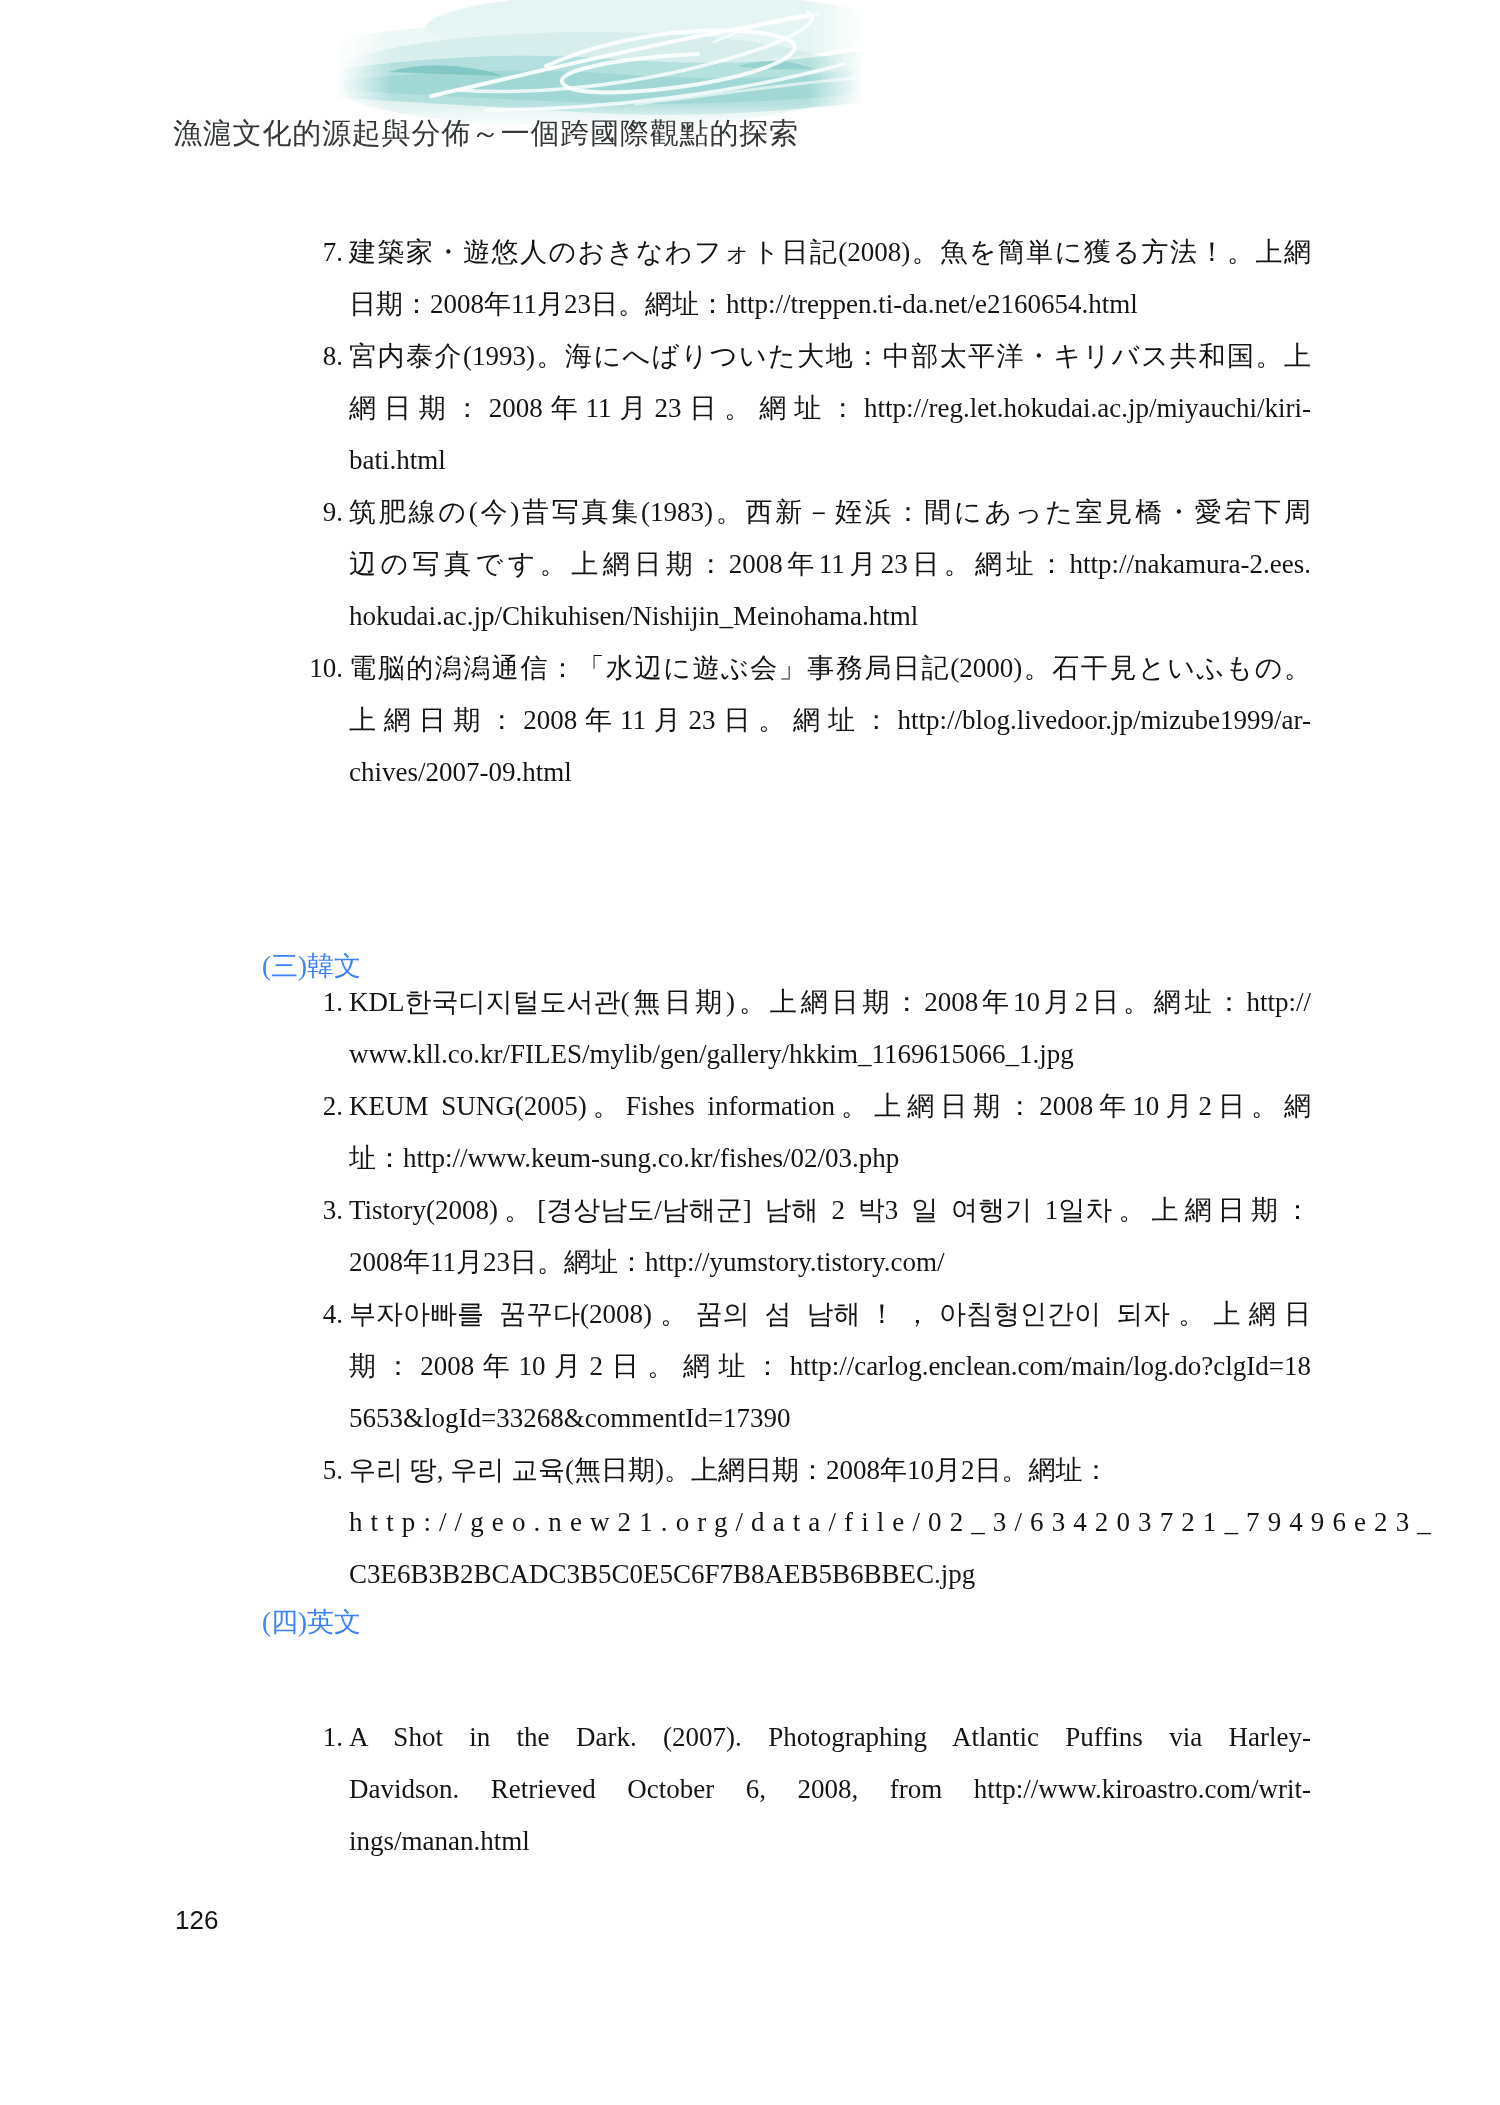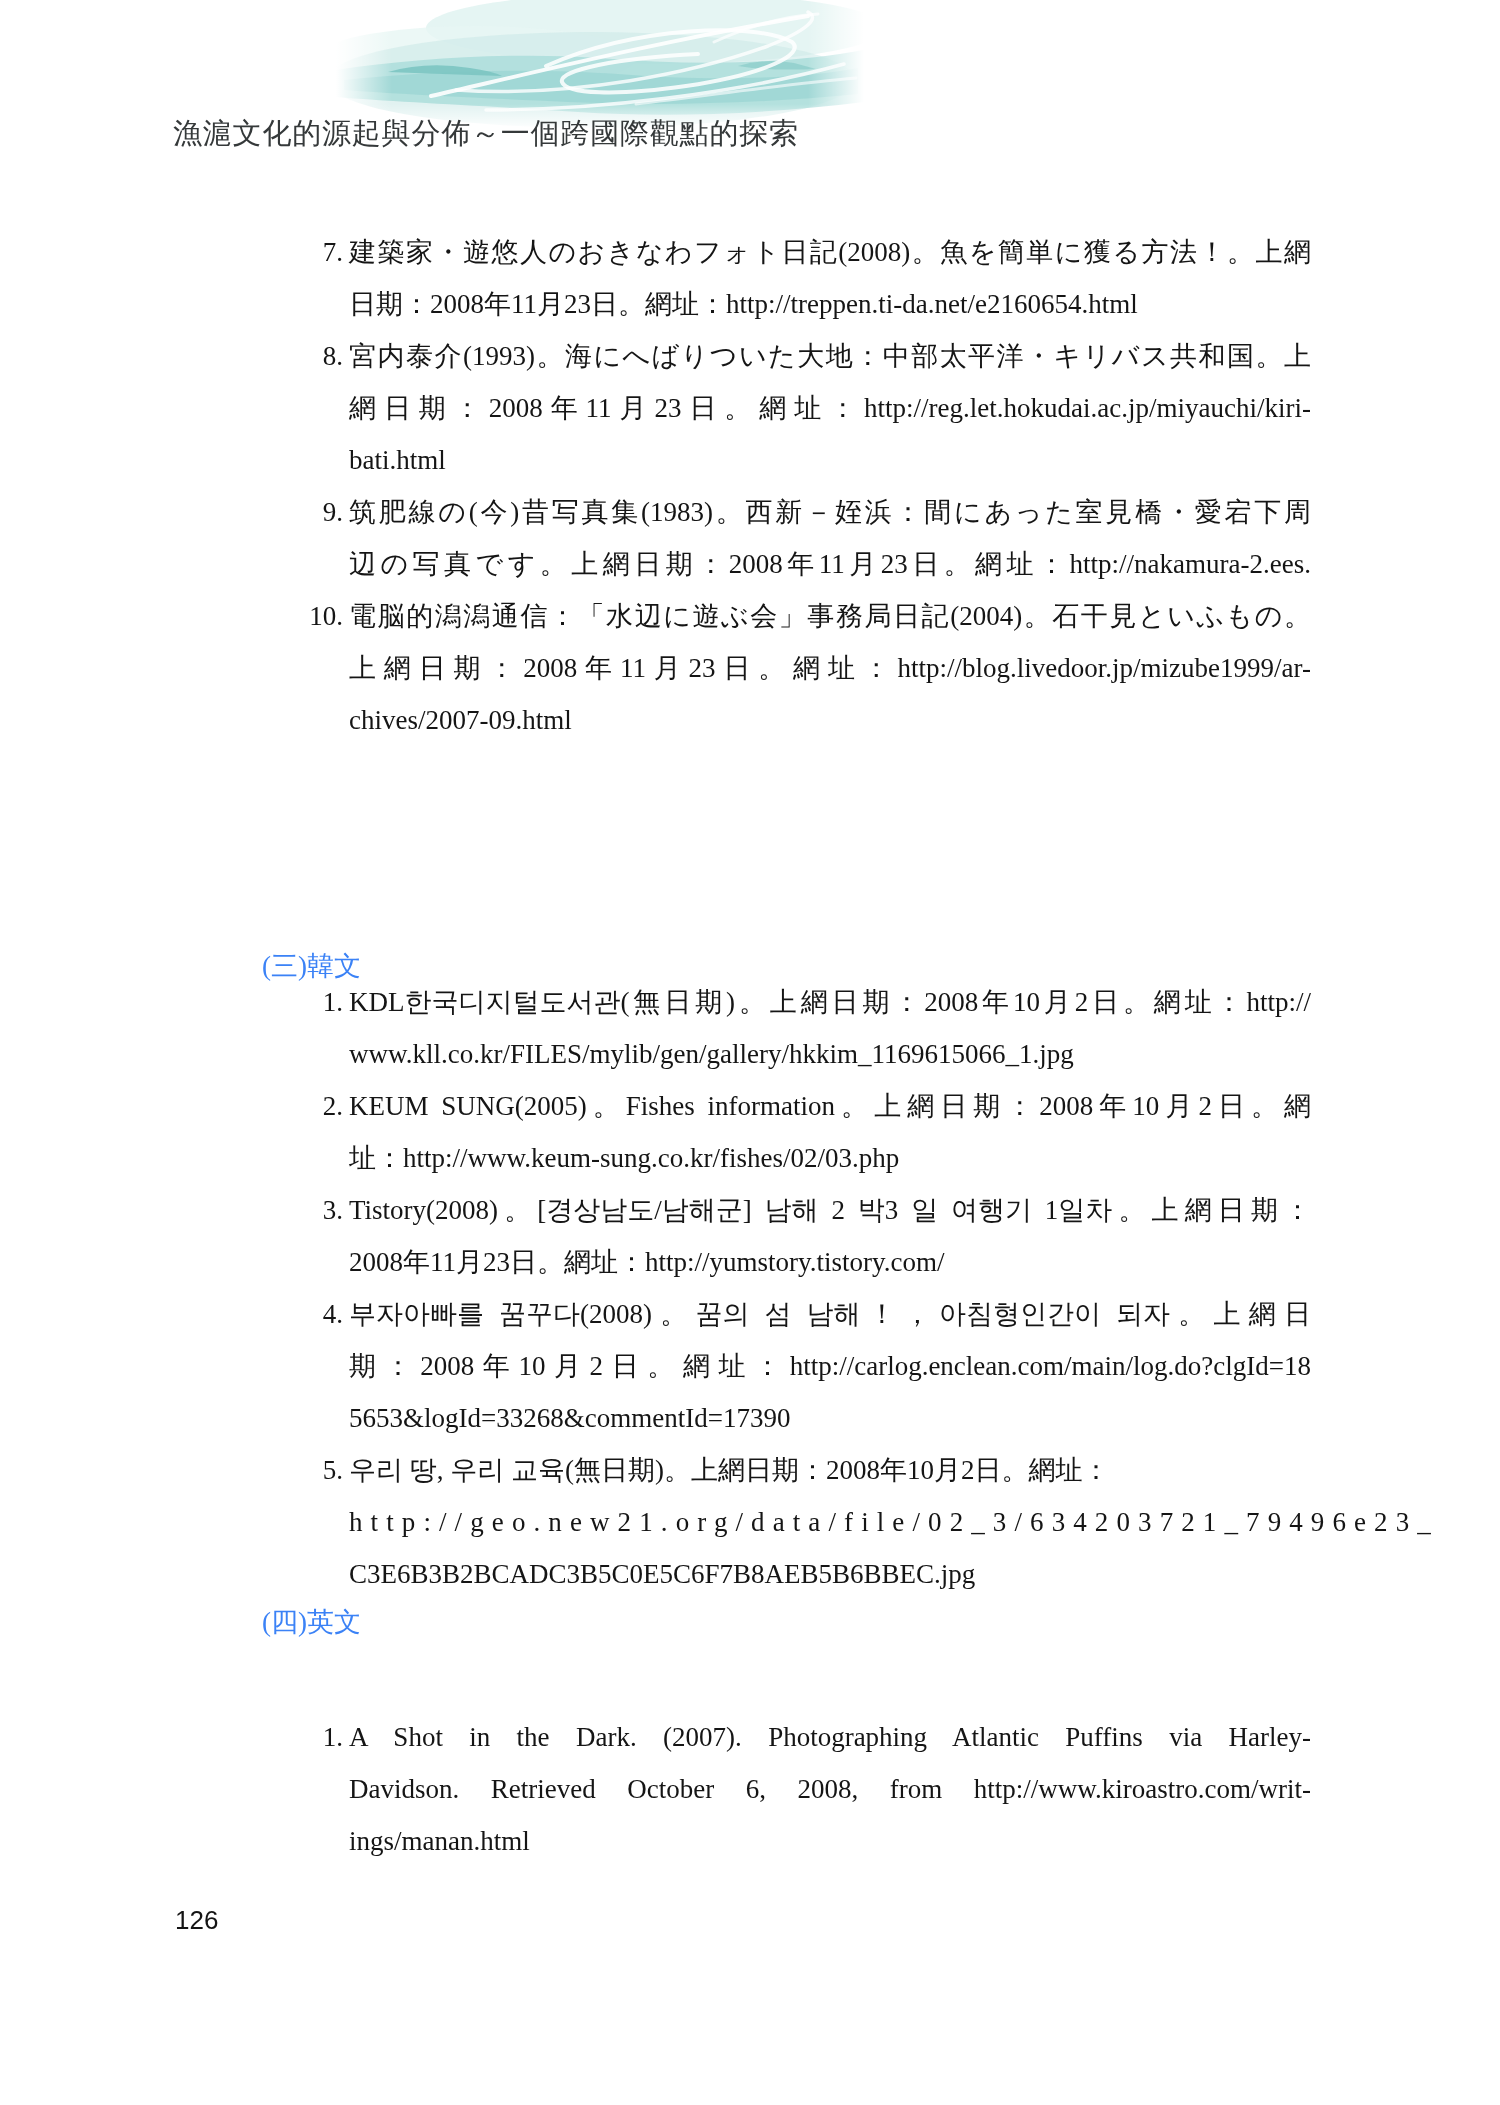--- a/index.html
+++ b/index.html
@@ -94,24 +94,25 @@
       <div class="ref">
         <span class="ref-num">8.</span>
         <div class="ref-line fill">宮内泰介(1993)。海にへばりついた大地：中部太平洋・キリバス共和国。上</div>
         <div class="ref-line fill">網日期：2008年11月23日。網址：http://reg.let.hokudai.ac.jp/miyauchi/kiri-</div>
         <div class="ref-line">bati.html</div>
       </div>
       <div class="ref">
         <span class="ref-num">9.</span>
         <div class="ref-line fill">筑肥線の(今)昔写真集(1983)。西新－姪浜：間にあった室見橋・愛宕下周</div>
         <div class="ref-line fill">辺の写真です。上網日期：2008年11月23日。網址：http://nakamura-2.ees.</div>
+        <div class="ref-line">hokudai.ac.jp/Chikuhisen/Nishijin_Meinohama.html</div>
       </div>
       <div class="ref">
         <span class="ref-num">10.</span>
-        <div class="ref-line fill">電脳的潟潟通信：「水辺に遊ぶ会」事務局日記(2004)。石干見といふもの。</div>
+        <div class="ref-line fill">電脳的潟潟通信：「水辺に遊ぶ会」事務局日記(2000)。石干見といふもの。</div>
         <div class="ref-line fill">上網日期：2008年11月23日。網址：http://blog.livedoor.jp/mizube1999/ar-</div>
         <div class="ref-line">chives/2007-09.html</div>
       </div>
     </section>
 
   <h2 class="section-heading" id="heading-kr">(三)韓文</h2>
   <section class="ref-list" id="list-kr">
       <div class="ref">
         <span class="ref-num">1.</span>
         <div class="ref-line fill">KDL한국디지털도서관(無日期)。上網日期：2008年10月2日。網址：http://</div>

